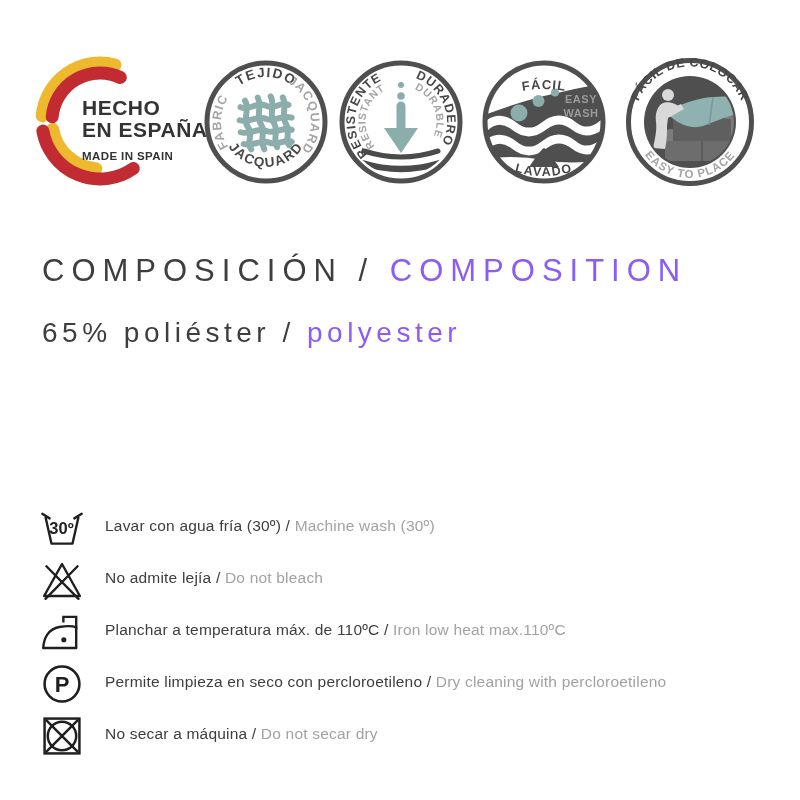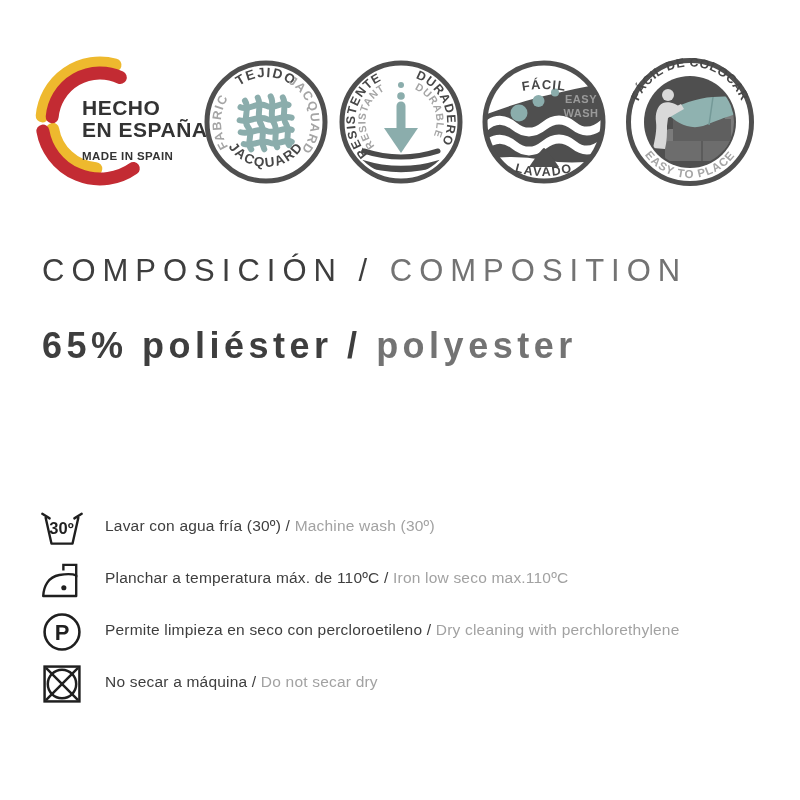--- a/index.html
+++ b/index.html
@@ -12,22 +12,22 @@
   .bt-dark{font-family:"Liberation Sans",sans-serif;font-weight:700;fill:#474747;}
   .bt-gray{font-family:"Liberation Sans",sans-serif;font-weight:600;fill:#a5a5a5;}
   text{text-anchor:middle;}
 
   
   .spain-big{font-family:"Liberation Sans",sans-serif;font-weight:700;font-size:21px;fill:#333333;text-anchor:start;letter-spacing:.5px;}
   .spain-small{font-family:"Liberation Sans",sans-serif;font-weight:700;font-size:11.5px;fill:#333333;text-anchor:start;letter-spacing:.4px;}
 
   
   .comp-title{position:absolute;left:42px;top:252px;font-size:31px;font-weight:300;letter-spacing:7px;line-height:38px;color:#3e3e3e;white-space:nowrap;}
-  .comp-lines{position:absolute;left:42px;top:324px;font-size:36px;font-weight:700;letter-spacing:4.5px;line-height:44px;color:#3e3e3e;white-space:nowrap;}
-  .muted{color:#737373;}
+  .comp-lines{position:absolute;left:42px;top:311px;font-size:28px;font-weight:400;letter-spacing:4.5px;line-height:44px;color:#3e3e3e;white-space:nowrap;}
+  .muted{color:#8b5cf6;}
 
   
   .care-list{position:absolute;left:40px;top:506px;}
   .care-row{display:flex;align-items:center;height:44px;margin-bottom:8px;}
   .care-icon{width:44px;height:44px;flex:none;}
   .care-text{margin-left:21px;padding-bottom:4px;font-size:15.5px;letter-spacing:.2px;color:#3e3e3e;white-space:nowrap;}
   .care-text .muted{color:#a2a2a2;}
   .sym{font-family:"Liberation Sans",sans-serif;font-weight:600;fill:#1f1f1f;}
 </style>
 </head>
@@ -184,41 +184,51 @@
         <path d="M2.5,8.5 L10.5,13.5" stroke="#1f1f1f" stroke-width="2.6" stroke-linecap="round"></path>
         <path d="M37.5,13.5 L45.5,8.5" stroke="#1f1f1f" stroke-width="2.6" stroke-linecap="round"></path>
         <text class="sym" x="23.5" y="31" font-size="18">30º</text>
       </svg>
       <div class="care-text">
         <span>Lavar con agua fría (30º) /</span>
         <span class="muted">Machine wash (30º)</span>
       </div>
     </div>
 
+    <div class="care-row">
+      <svg class="care-icon" viewBox="0 0 48 48">
+        <path d="M24,6.5 L4.5,41.5 L43.5,41.5 Z" fill="none" stroke="#1f1f1f" stroke-width="2.6" stroke-linejoin="round"></path>
+        <path d="M7,9 L42,44.5 M41,9 L6,44.5" stroke="#1f1f1f" stroke-width="2.6" stroke-linecap="round"></path>
+      </svg>
+      <div class="care-text">
+        <span>No admite lejía /</span>
+        <span class="muted">Do not bleach</span>
+      </div>
+    </div>
 
     <div class="care-row">
       <svg class="care-icon" viewBox="0 0 48 48">
         <path d="M3.5,41.5 C4,31 9,20.5 21,18.5 C29,17.3 36,17.5 39.5,19 L39.5,41.5 Z" fill="none" stroke="#1f1f1f" stroke-width="2.6" stroke-linejoin="round"></path>
         <path d="M39.5,21 L39.5,7.5 L25.5,7.5 L25.5,13.5" fill="none" stroke="#1f1f1f" stroke-width="2.6"></path>
         <circle cx="26" cy="32.5" r="2.8" fill="#1f1f1f"></circle>
       </svg>
       <div class="care-text">
         <span>Planchar a temperatura máx. de 110ºC /</span>
-        <span class="muted">Iron low seco max.110ºC</span>
+        <span class="muted">Iron low heat max.110ºC</span>
       </div>
     </div>
 
     <div class="care-row">
       <svg class="care-icon" viewBox="0 0 48 48">
         <circle cx="24" cy="24" r="19" fill="none" stroke="#1f1f1f" stroke-width="2.8"></circle>
         <text class="sym" x="24" y="32.5" font-size="24" font-weight="500">P</text>
       </svg>
       <div class="care-text">
         <span>Permite limpieza en seco con percloroetileno /</span>
-        <span class="muted">Dry cleaning with perchlorethylene</span>
+        <span class="muted">Dry cleaning with percloroetileno</span>
       </div>
     </div>
 
     <div class="care-row">
       <svg class="care-icon" viewBox="0 0 48 48">
         <rect x="5" y="5" width="38" height="38" fill="none" stroke="#1f1f1f" stroke-width="2.7"></rect>
         <circle cx="24" cy="24" r="15.5" fill="none" stroke="#1f1f1f" stroke-width="2.7"></circle>
         <path d="M6.5,6.5 L41.5,41.5 M41.5,6.5 L6.5,41.5" stroke="#1f1f1f" stroke-width="2.7"></path>
       </svg>
       <div class="care-text">

